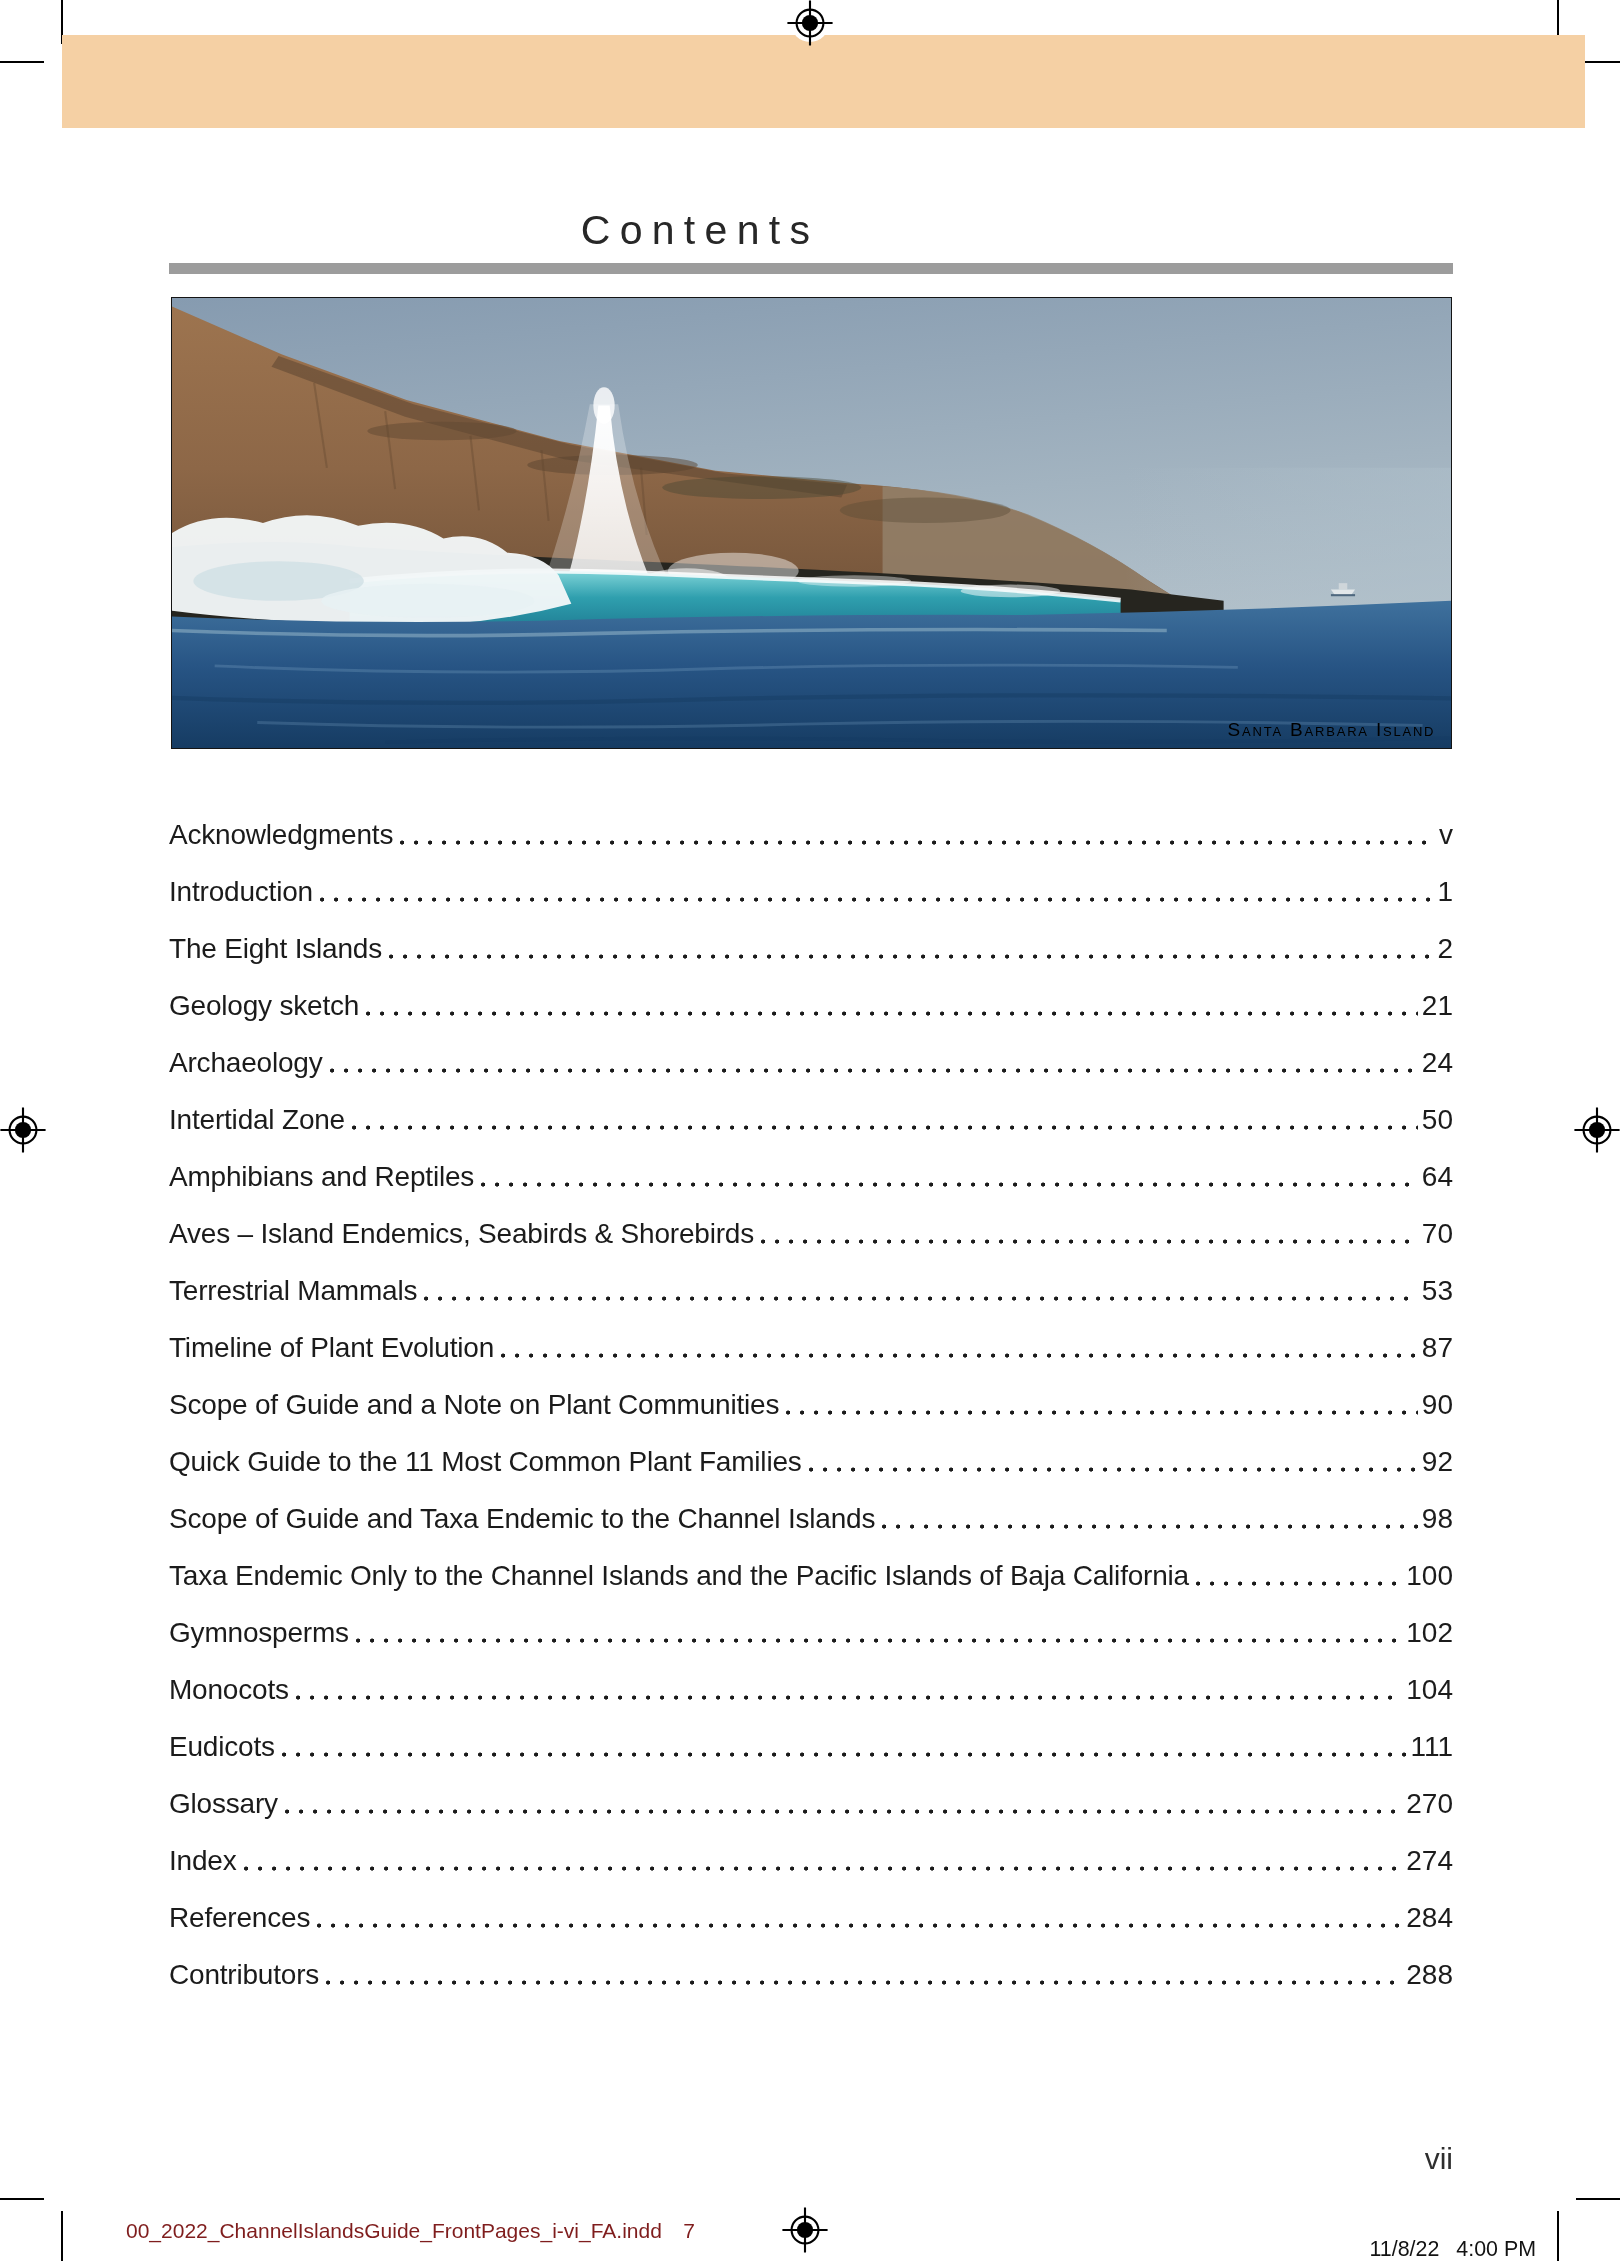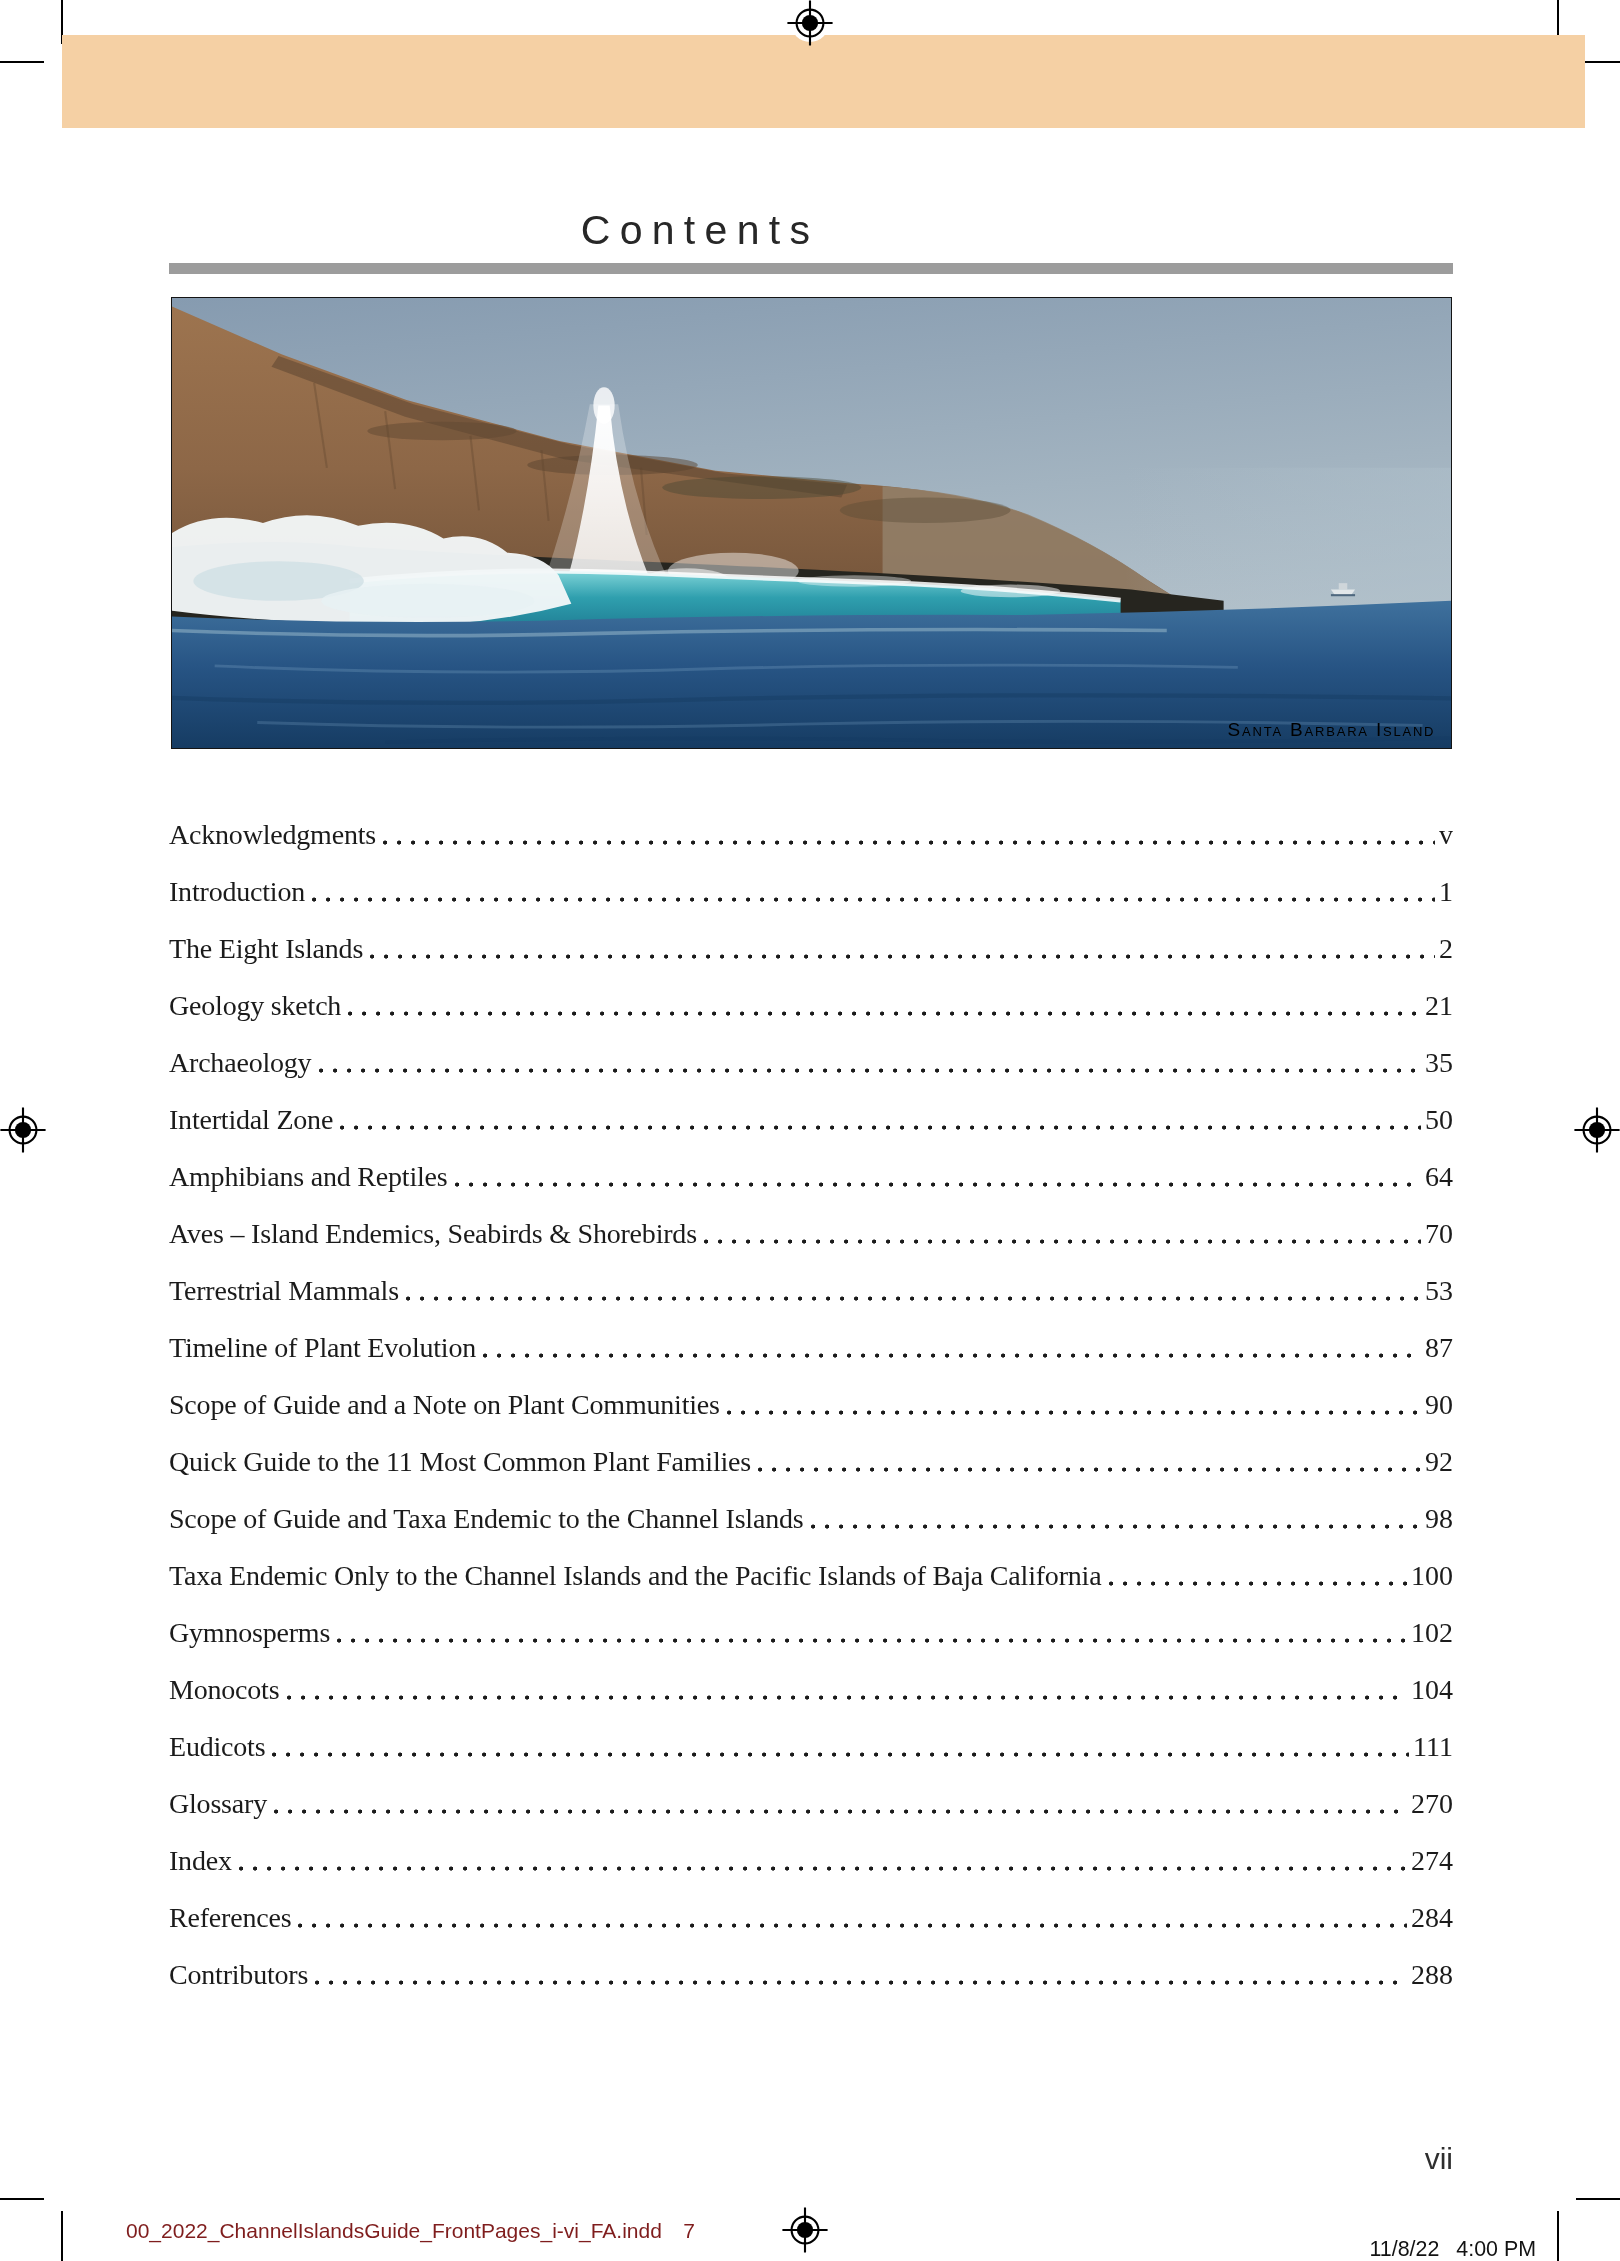--- a/index.html
+++ b/index.html
@@ -46,21 +46,21 @@
     border:1.4px solid #141414;background:#8aa0b2;
   }
   .photo svg{display:block;width:100%;height:100%;}
   .caption{
     position:absolute;right:15.7px;bottom:7.1px;color:#000000;
     font-variant:small-caps;font-size:19px;letter-spacing:1.8px;
   }
 
   
   .toc{position:absolute;left:169px;top:819px;width:1284px;color:#1b1b1b;}
-  .toc-row{display:flex;align-items:flex-end;height:31px;margin-bottom:26px;font-size:28px;line-height:31px;font-family:Liberation Serif, serif;}
+  .toc-row{display:flex;align-items:flex-end;height:31px;margin-bottom:26px;font-size:28px;line-height:31px;}
   .toc-label{white-space:nowrap;letter-spacing:-0.2px;}
   .toc-leader{
     flex:1 1 auto;height:7.1px;margin:0 4.3px 4.3px 7.1px;
     background-image:radial-gradient(circle at 2.1px 3.6px,#1b1b1b 1.8px,transparent 2.4px);
     background-size:14px 7.1px;background-repeat:repeat-x;background-position:left top;
   }
   .toc-page{white-space:nowrap;}
 
   
   .folio{position:absolute;left:169px;top:2142px;width:1284px;text-align:right;font-size:30px;color:#2e2e2e;}
@@ -218,21 +218,21 @@
 
     <div class="toc-row">
       <span class="toc-label">Geology sketch</span>
       <span class="toc-leader"></span>
       <span class="toc-page">21</span>
     </div>
 
     <div class="toc-row">
       <span class="toc-label">Archaeology</span>
       <span class="toc-leader"></span>
-      <span class="toc-page">35</span>
+      <span class="toc-page">24</span>
     </div>
 
     <div class="toc-row">
       <span class="toc-label">Intertidal Zone</span>
       <span class="toc-leader"></span>
       <span class="toc-page">50</span>
     </div>
 
     <div class="toc-row">
       <span class="toc-label">Amphibians and Reptiles</span>

